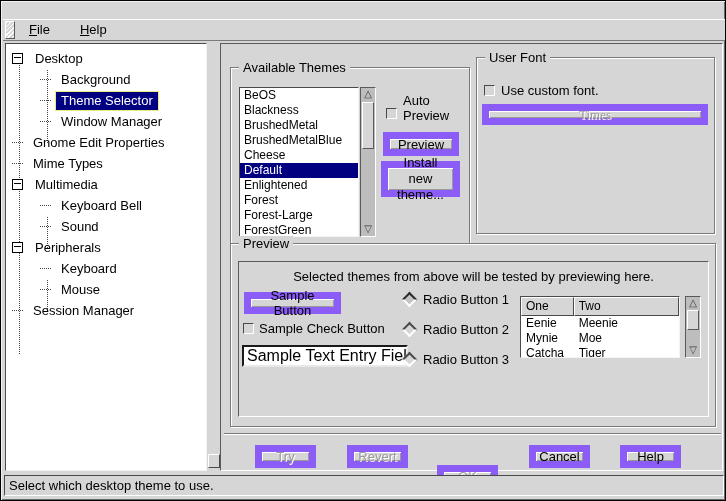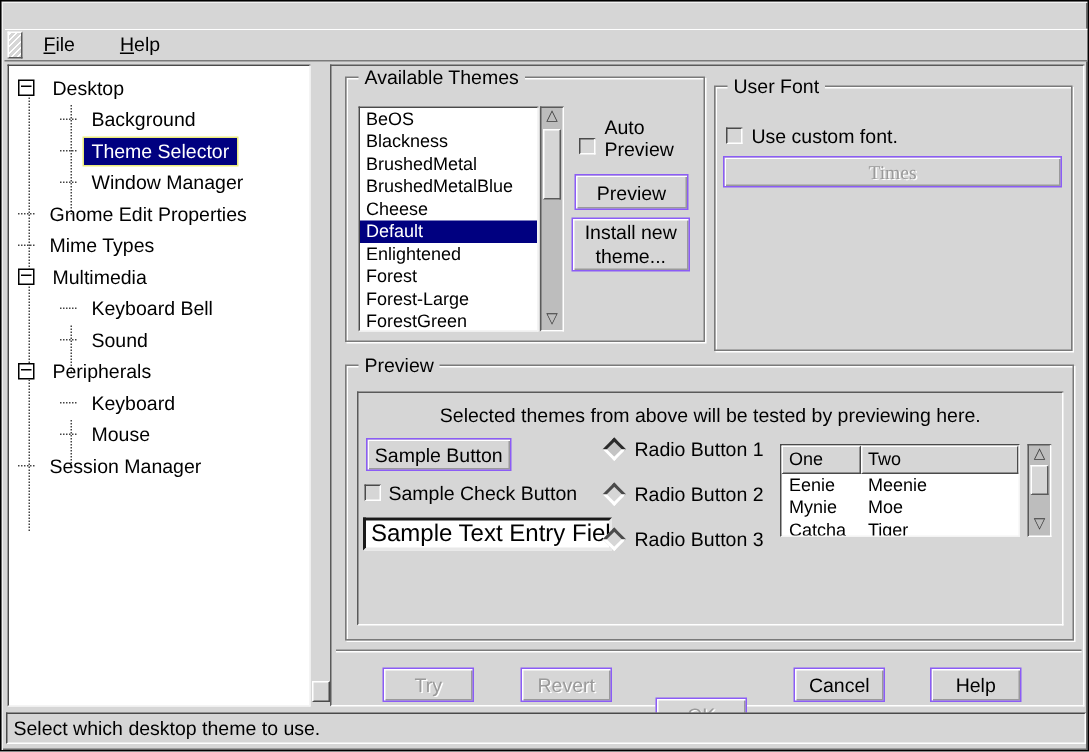--- a/index.html
+++ b/index.html
@@ -40,21 +40,21 @@
   
   .divider{position:absolute;left:207px;top:42px;width:12px;height:428px;}
   .pane-handle{position:absolute;left:0;bottom:3px;width:12px;height:14px;background:#d6d6d6;
                border:1px solid;border-color:#fff #4a4a4a #4a4a4a #fff;box-sizing:border-box;}
   
   .panel{position:absolute;left:219px;top:42px;width:503px;height:428px;background:#d6d6d6;
          border:1px solid;border-color:#5a5a5a #fff #fff #5a5a5a;box-sizing:border-box;}
   .frame{position:absolute;border:1px solid #7a7a7a;box-shadow:inset 1px 1px 0 #fff,1px 1px 0 #fff;}
   .ftitle{position:absolute;top:-8px;left:8px;background:#d6d6d6;padding:0 4px;font-size:13px;line-height:15px;}
   
-  .btn{background:#d6d6d6;border:1px solid #8b5cf6;box-shadow:inset 1px 1px 0 #fff,inset -1px -1px 0 #9a9a9a;
+  .btn{background:#d6d6d6;border:7px solid #8b5cf6;box-shadow:inset 1px 1px 0 #fff,inset -1px -1px 0 #9a9a9a;
        font-size:13px;text-align:center;box-sizing:border-box;display:flex;align-items:center;justify-content:center;}
   .btn.disabled{color:#9a9a9a;text-shadow:1px 1px 0 #fff;}
   .checkbox{width:11px;height:11px;background:#d6d6d6;border:1px solid;border-color:#4a4a4a #fff #fff #4a4a4a;
             box-sizing:border-box;flex:none;}
   .sunkenlist{background:#fff;border:1px solid;border-color:#4a4a4a #f4f4f4 #f4f4f4 #4a4a4a;box-sizing:border-box;overflow:hidden;}
   .vscroll{position:absolute;background:#bdbdbd;border:1px solid;border-color:#5a5a5a #fff #fff #5a5a5a;box-sizing:border-box;}
   .sarrow{position:absolute;left:0;right:0;height:13px;font-size:10px;line-height:12px;text-align:center;color:#3a3a3a;}
   .sarrow.up{top:0;} .sarrow.down{bottom:0;}
   .sthumb{position:absolute;left:1px;right:1px;background:#d6d6d6;border:1px solid;border-color:#fff #5a5a5a #5a5a5a #fff;box-sizing:border-box;}
   
@@ -154,21 +154,21 @@
         <div class="tlabel">Session Manager</div>
       </div>
     </div>
 
   <div class="divider">
     <div class="pane-handle"></div>
   </div>
 
   <div class="panel">
 
-    <div class="frame" style="left:9px;top:7px;width:238px;height:175px;">
+    <div class="frame" style="left:9px;top:23px;width:238px;height:175px;">
       <span class="ftitle">Available Themes</span>
       <div class="sunkenlist" id="themelist" style="position:absolute;left:8px;top:19px;width:120px;height:150px;">
           <div class="theme-row">BeOS</div>
           <div class="theme-row">Blackness</div>
           <div class="theme-row">BrushedMetal</div>
           <div class="theme-row">BrushedMetalBlue</div>
           <div class="theme-row">Cheese</div>
           <div class="theme-row" style="background: rgb(0, 0, 128); color: rgb(255, 255, 255);">Default</div>
           <div class="theme-row">Enlightened</div>
           <div class="theme-row">Forest</div>

